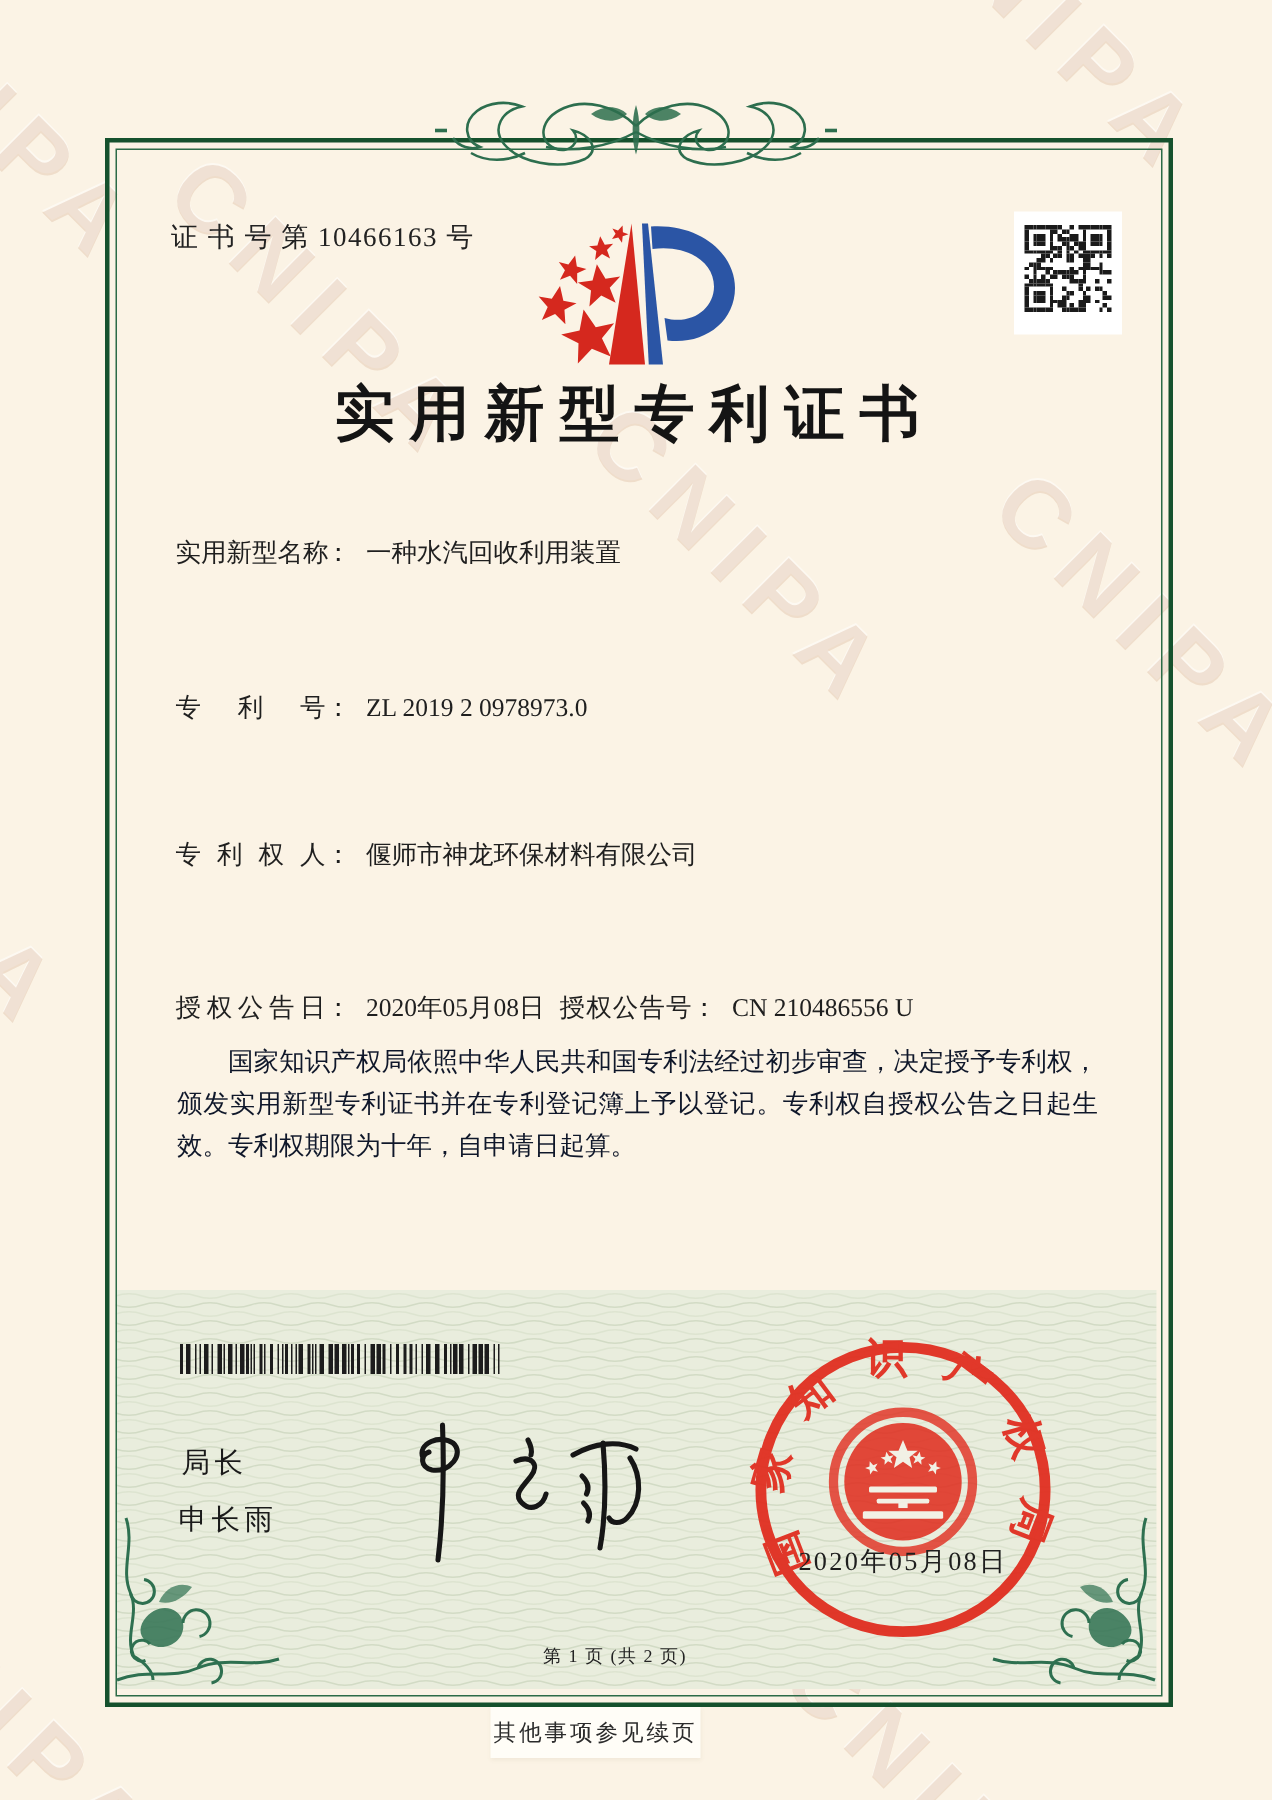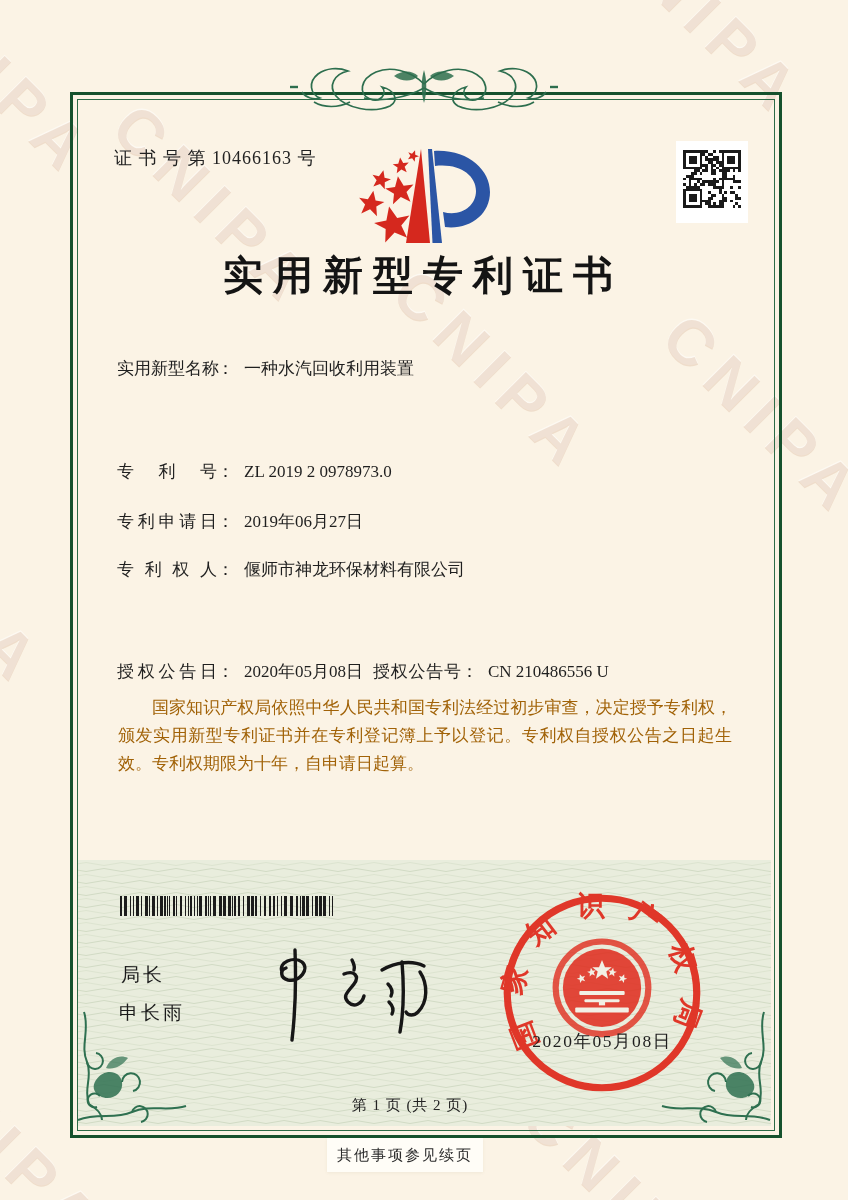--- a/index.html
+++ b/index.html
@@ -31,31 +31,31 @@
   .title{position:absolute;left:70px;top:248px;width:706px;text-align:center;font-size:40px;font-weight:bold;
          letter-spacing:10px;color:#141414;z-index:4;}
   .frow{position:absolute;left:117px;font-size:17px;color:#1f1f1f;z-index:4;white-space:nowrap;}
   .frow .lbl{display:inline-block;width:100px;text-align:justify;text-align-last:justify;vertical-align:bottom;}
   .frow .val{margin-left:10px;}
   .f1{top:357px}.f2{top:411px}.f3{top:460px}.f4{top:510px}.f5{top:558px}.f6{top:606px}
   .grant{top:660px;width:620px;}
   .grant .pair2{position:absolute;left:256px;top:0;}
   .grant .lbl2{display:inline-block;width:88px;text-align:justify;text-align-last:justify;}
   .bodytext{position:absolute;left:118px;top:694px;width:614px;font-size:17px;line-height:28px;
-            text-align:justify;color:#a16207;z-index:4;}
+            text-align:justify;color:#0f172a;z-index:4;}
   .bodytext p{margin:0;text-indent:2em;}
   .barcode{position:absolute;left:120px;top:896px;width:216px;height:20px;z-index:4;}
   .barcode i{position:absolute;top:0;bottom:0;background:#1c1c1c;}
   .sig-title{position:absolute;left:121px;top:962px;font-size:19px;letter-spacing:3px;z-index:4;color:#1a1a1a;}
   .sig-name{position:absolute;left:119px;top:1000px;font-size:19px;letter-spacing:3px;z-index:4;color:#1a1a1a;}
   .signature{position:absolute;left:248px;top:940px;z-index:4;}
   .seal{position:absolute;left:499px;top:890px;width:206px;height:206px;z-index:5;}
-  .pageno{position:absolute;left:62px;top:1096px;width:696px;text-align:center;font-size:15px;
+  .pageno{position:absolute;left:62px;top:1096px;width:696px;text-align:center;font-size:12px;
           letter-spacing:1px;z-index:4;color:#232323;}
-  .footnote{position:absolute;left:327px;top:1138px;width:156px;height:34px;background:#fffdf7;
+  .footnote{position:absolute;left:327px;top:1138px;width:140px;height:34px;background:#fffdf7;
             display:flex;align-items:center;justify-content:center;font-size:15px;letter-spacing:2px;
             color:#2b2b2b;z-index:4;box-shadow:0 1px 3px rgba(120,100,70,0.08);}
 </style>
 </head>
 <body>
 
 <div class="page">
 
   <div class="wm wm-a">CNIPA</div>
   <div class="wm wm-b">CNIPA</div>
@@ -621,23 +621,20 @@
       </div>
   </div>
 
   <div class="title">实用新型专利证书</div>
 
   <div class="frow f1">
     <span class="lbl">实用新型名称</span><span>：</span><span class="val">一种水汽回收利用装置</span>
   </div>
   <div class="frow f3">
     <span class="lbl">专利号</span><span>：</span><span class="val">ZL 2019 2 0978973.0</span>
-  </div>
-  <div class="frow f4">
-    <span class="lbl">专利申请日</span><span>：</span><span class="val">2019年06月27日</span>
   </div>
   <div class="frow f5">
     <span class="lbl">专利权人</span><span>：</span><span class="val">偃师市神龙环保材料有限公司</span>
   </div>
 
   <div class="frow grant">
     <span class="lbl">授权公告日</span><span>：</span><span class="val">2020年05月08日</span>
     <span class="pair2">
       <span class="lbl2">授权公告号</span><span>：</span><span class="val">CN 210486556 U</span>
     </span>

